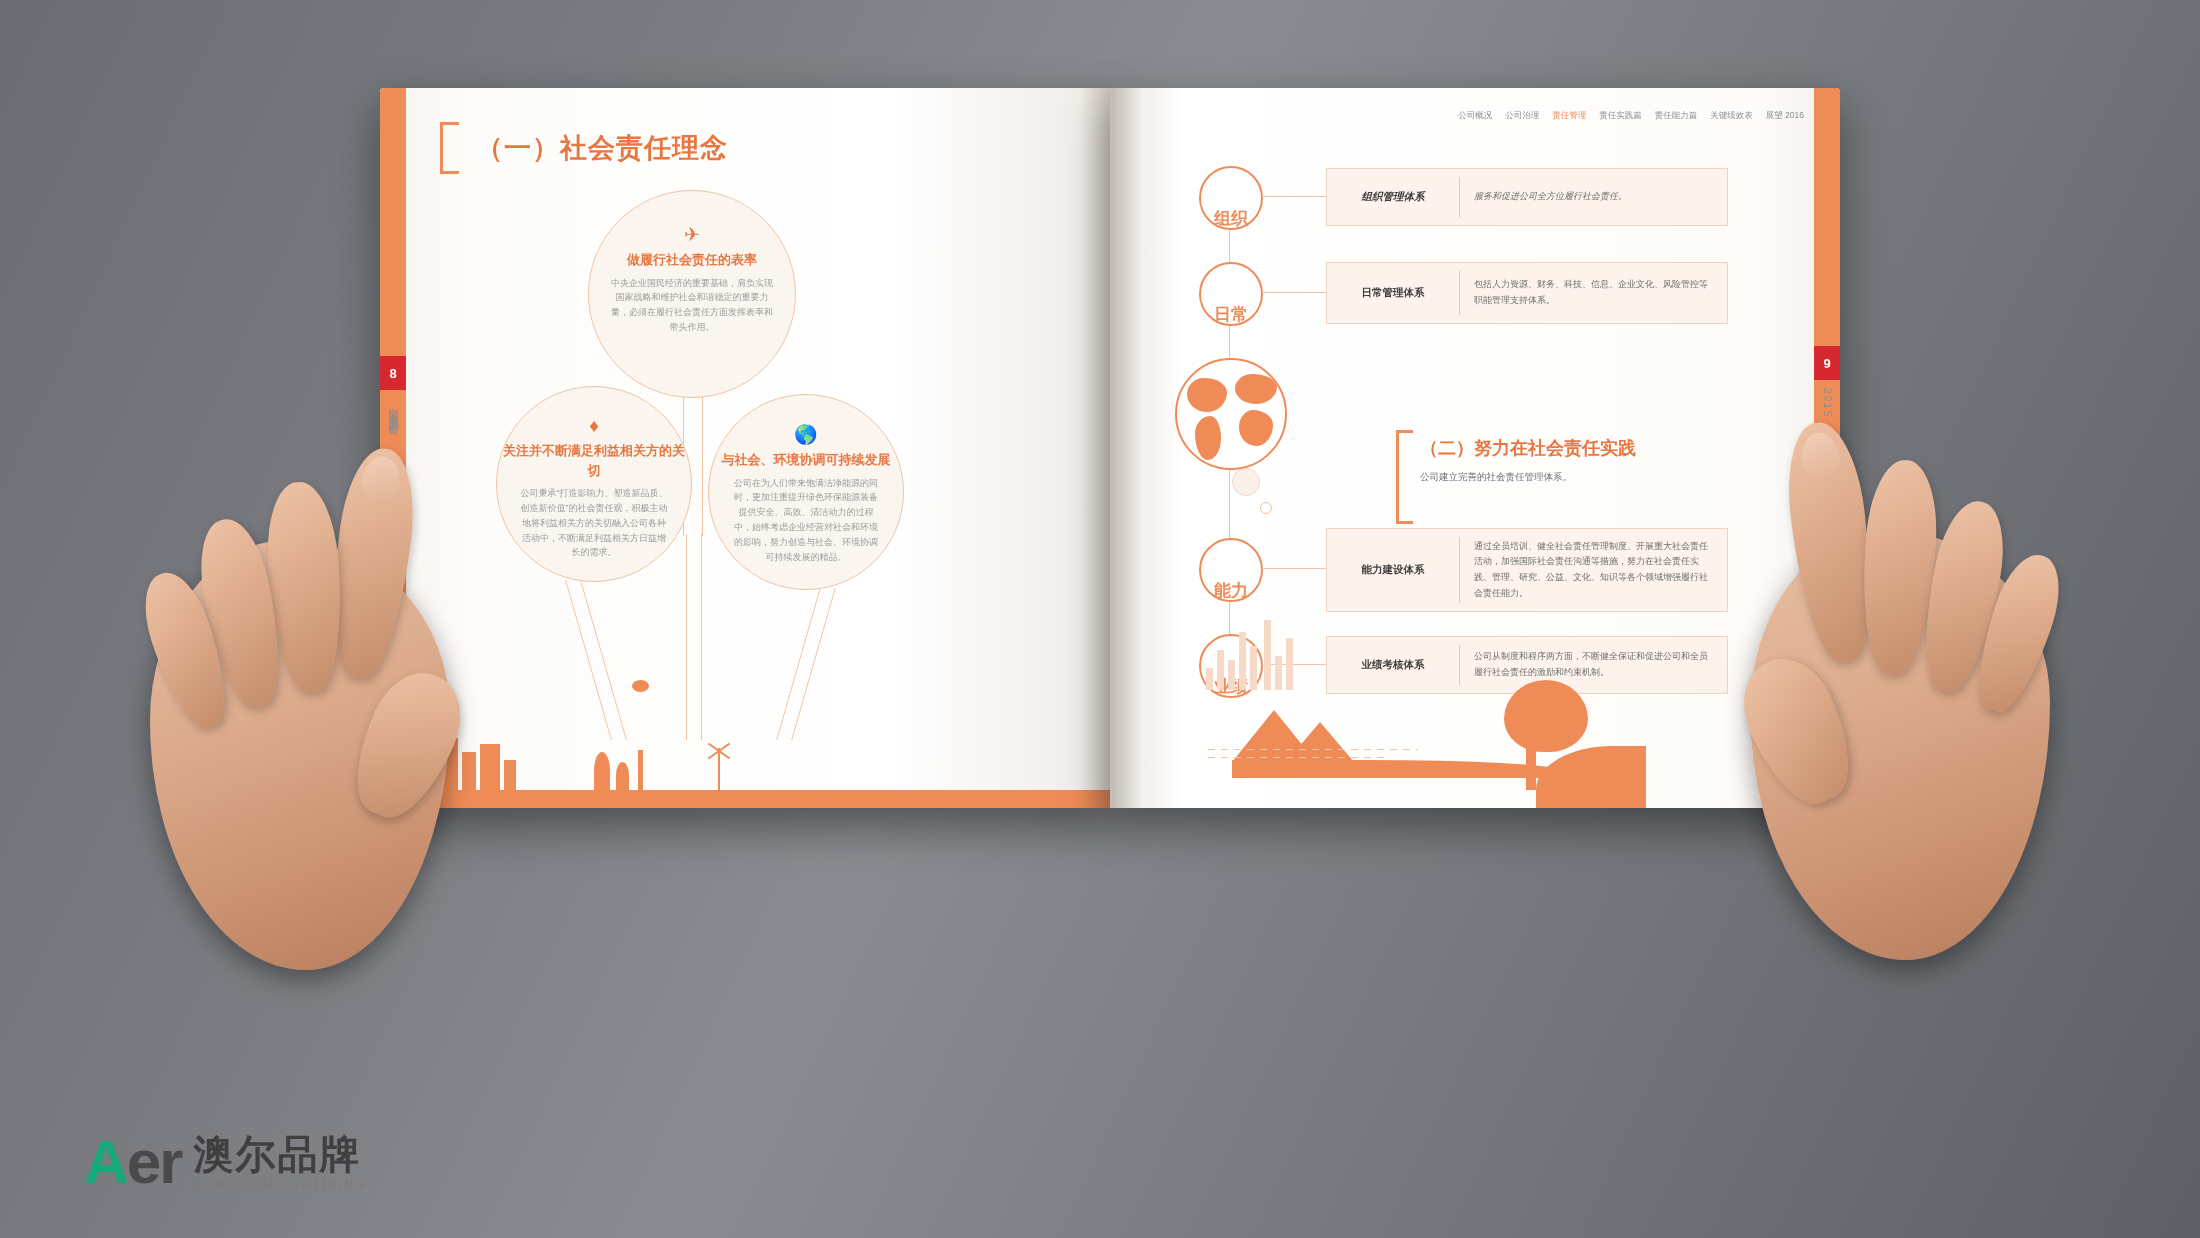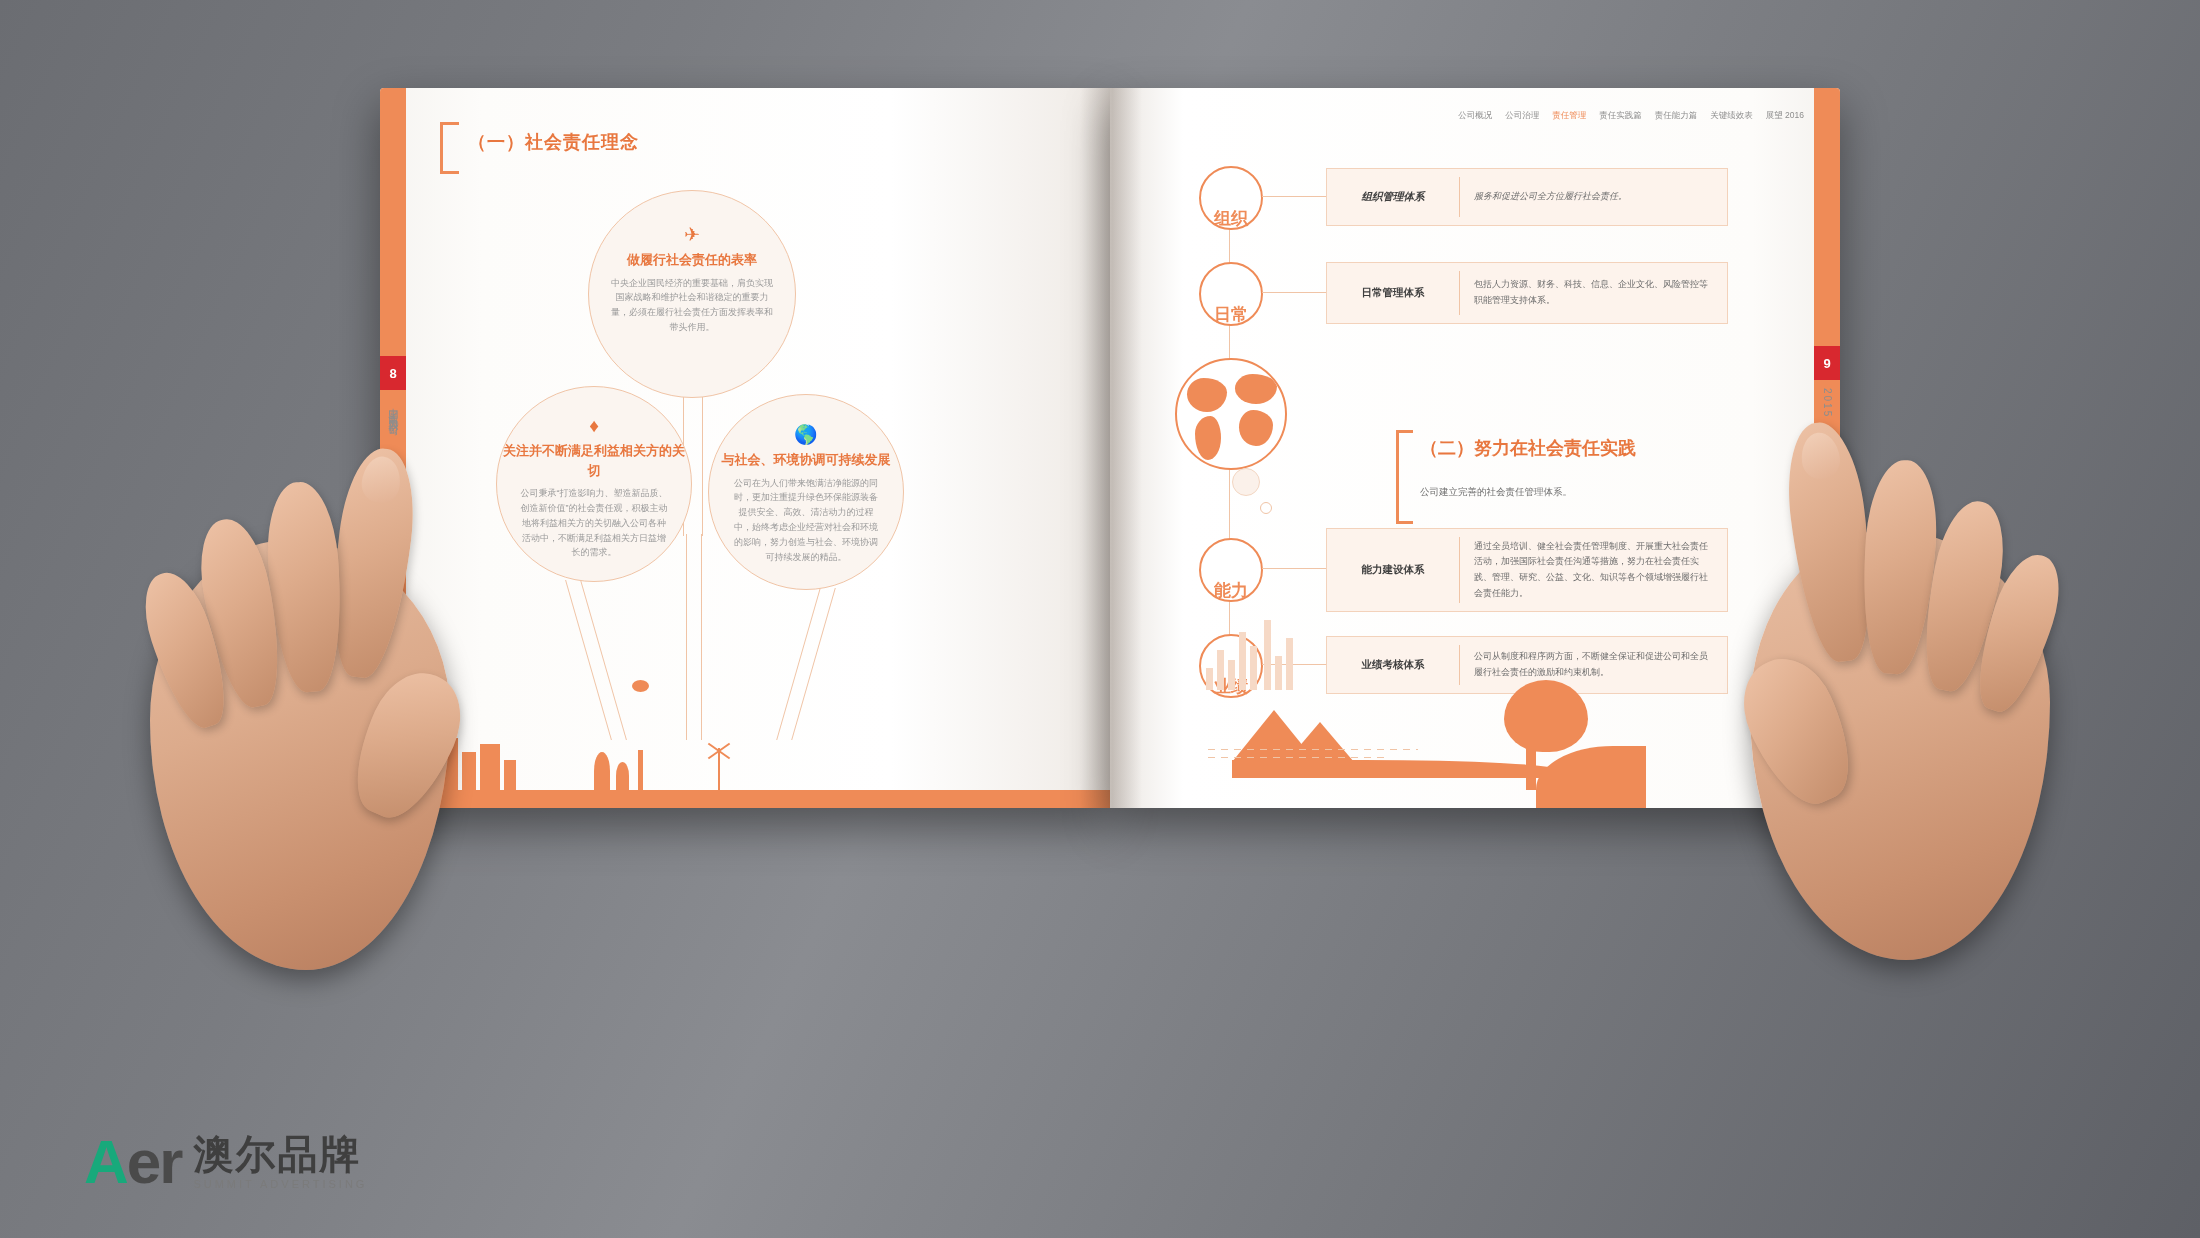--- a/index.html
+++ b/index.html
@@ -60,21 +60,21 @@
   .tab-right{right:0;top:258px;}
 
   .vert-text{
     position:absolute;writing-mode:vertical-rl;font-size:10px;color:#8d8d8d;letter-spacing:2px;
   }
   .vert-left{left:6px;top:312px;}
   .vert-right{right:6px;top:300px;}
 
   
   .lp{position:absolute;left:60px;top:42px;width:620px;height:640px;}
-  .sec-title{position:relative;padding-left:28px;font-size:18px;font-weight:bold;color:#e8773f;letter-spacing:1px;}
+  .sec-title{position:relative;padding-left:36px;font-size:27px;font-weight:bold;color:#e8773f;letter-spacing:1px;}
   .bracket{position:absolute;left:0;top:-8px;width:16px;height:46px;border:3px solid #ef8b57;border-right:none;}
 
   .bubbles{position:absolute;left:0;top:60px;width:620px;height:560px;}
   .bubble{
     position:absolute;border-radius:50%;
     background:#fbf5f0;border:1px solid #f0c4a6;
     display:flex;flex-direction:column;align-items:center;text-align:center;
   }
   .b-title{color:#e8773f;font-weight:bold;font-size:13px;line-height:1.5;margin-top:4px;}
   .b-body{color:#9a9a9a;font-size:9px;line-height:1.65;padding:6px 22px 0;}
@@ -113,21 +113,21 @@
   .card .cdiv{width:1px;align-self:stretch;background:#f0c4a6;margin:8px 0;}
   .card .cbody{flex:1;font-size:9px;color:#6d6d6d;line-height:1.75;padding:10px 14px;}
 
   .globe{position:absolute;width:108px;height:108px;border-radius:50%;border:2px solid #ef8b57;
     background:radial-gradient(circle at 38% 34%,#fff 0 52%,#fff 52%);overflow:hidden;}
   .globe .land{position:absolute;background:#ef8b57;border-radius:42% 58% 50% 50%/48% 42% 58% 52%;}
 
   .sec2{position:absolute;left:226px;top:286px;width:330px;}
   .sec2 .bracket2{position:absolute;left:0;top:-6px;width:14px;height:88px;border:3px solid #ef8b57;border-right:none;}
   .sec2 .t{padding-left:24px;font-size:18px;font-weight:bold;color:#e8773f;}
-  .sec2 .s{padding-left:24px;margin-top:26px;font-size:9.5px;color:#6d6d6d;}
+  .sec2 .s{padding-left:24px;margin-top:11px;font-size:9.5px;color:#6d6d6d;}
 
   .chart-bars{position:absolute;left:36px;top:420px;width:120px;height:120px;}
   .chart-bars i{position:absolute;bottom:0;width:7px;background:#f6d9c6;display:block;}
 
   .r-landscape{position:absolute;left:26px;bottom:0;width:680px;height:160px;}
   .mount{position:absolute;width:0;height:0;border-left:42px solid transparent;border-right:42px solid transparent;border-bottom:52px solid #ef8b57;}
   .tree-can{position:absolute;border-radius:50% 50% 46% 46%/54% 54% 46% 46%;background:#ef8b57;}
   .road{position:absolute;background:#ef8b57;}
   .dashline{position:absolute;height:1px;background:repeating-linear-gradient(90deg,#f0c4a6 0 7px,transparent 7px 13px);}
 

